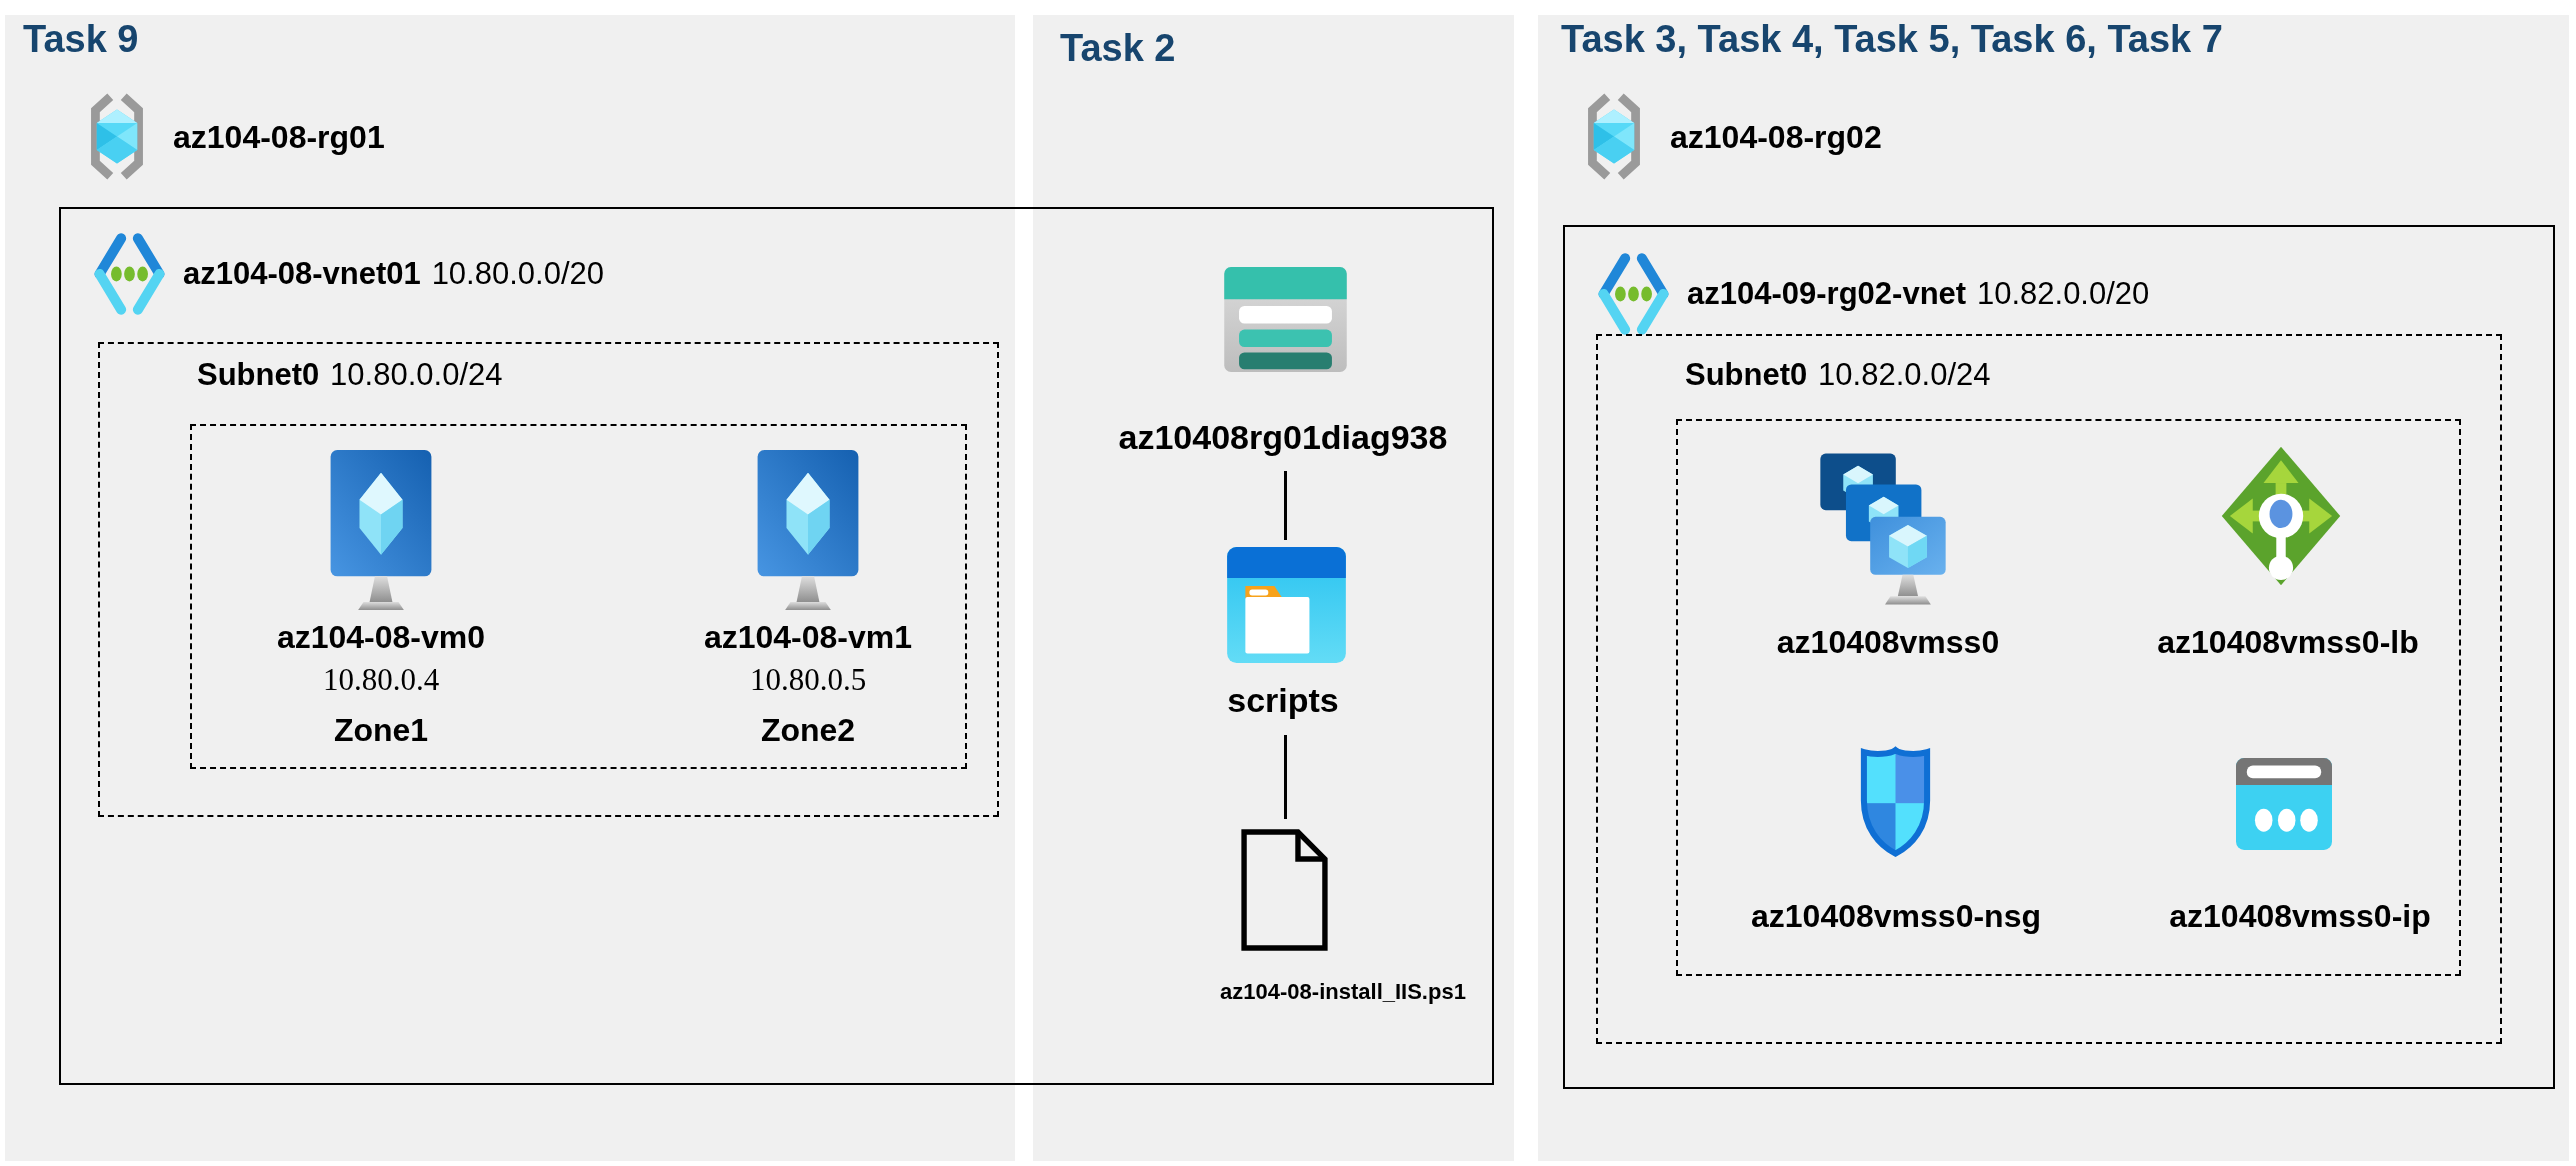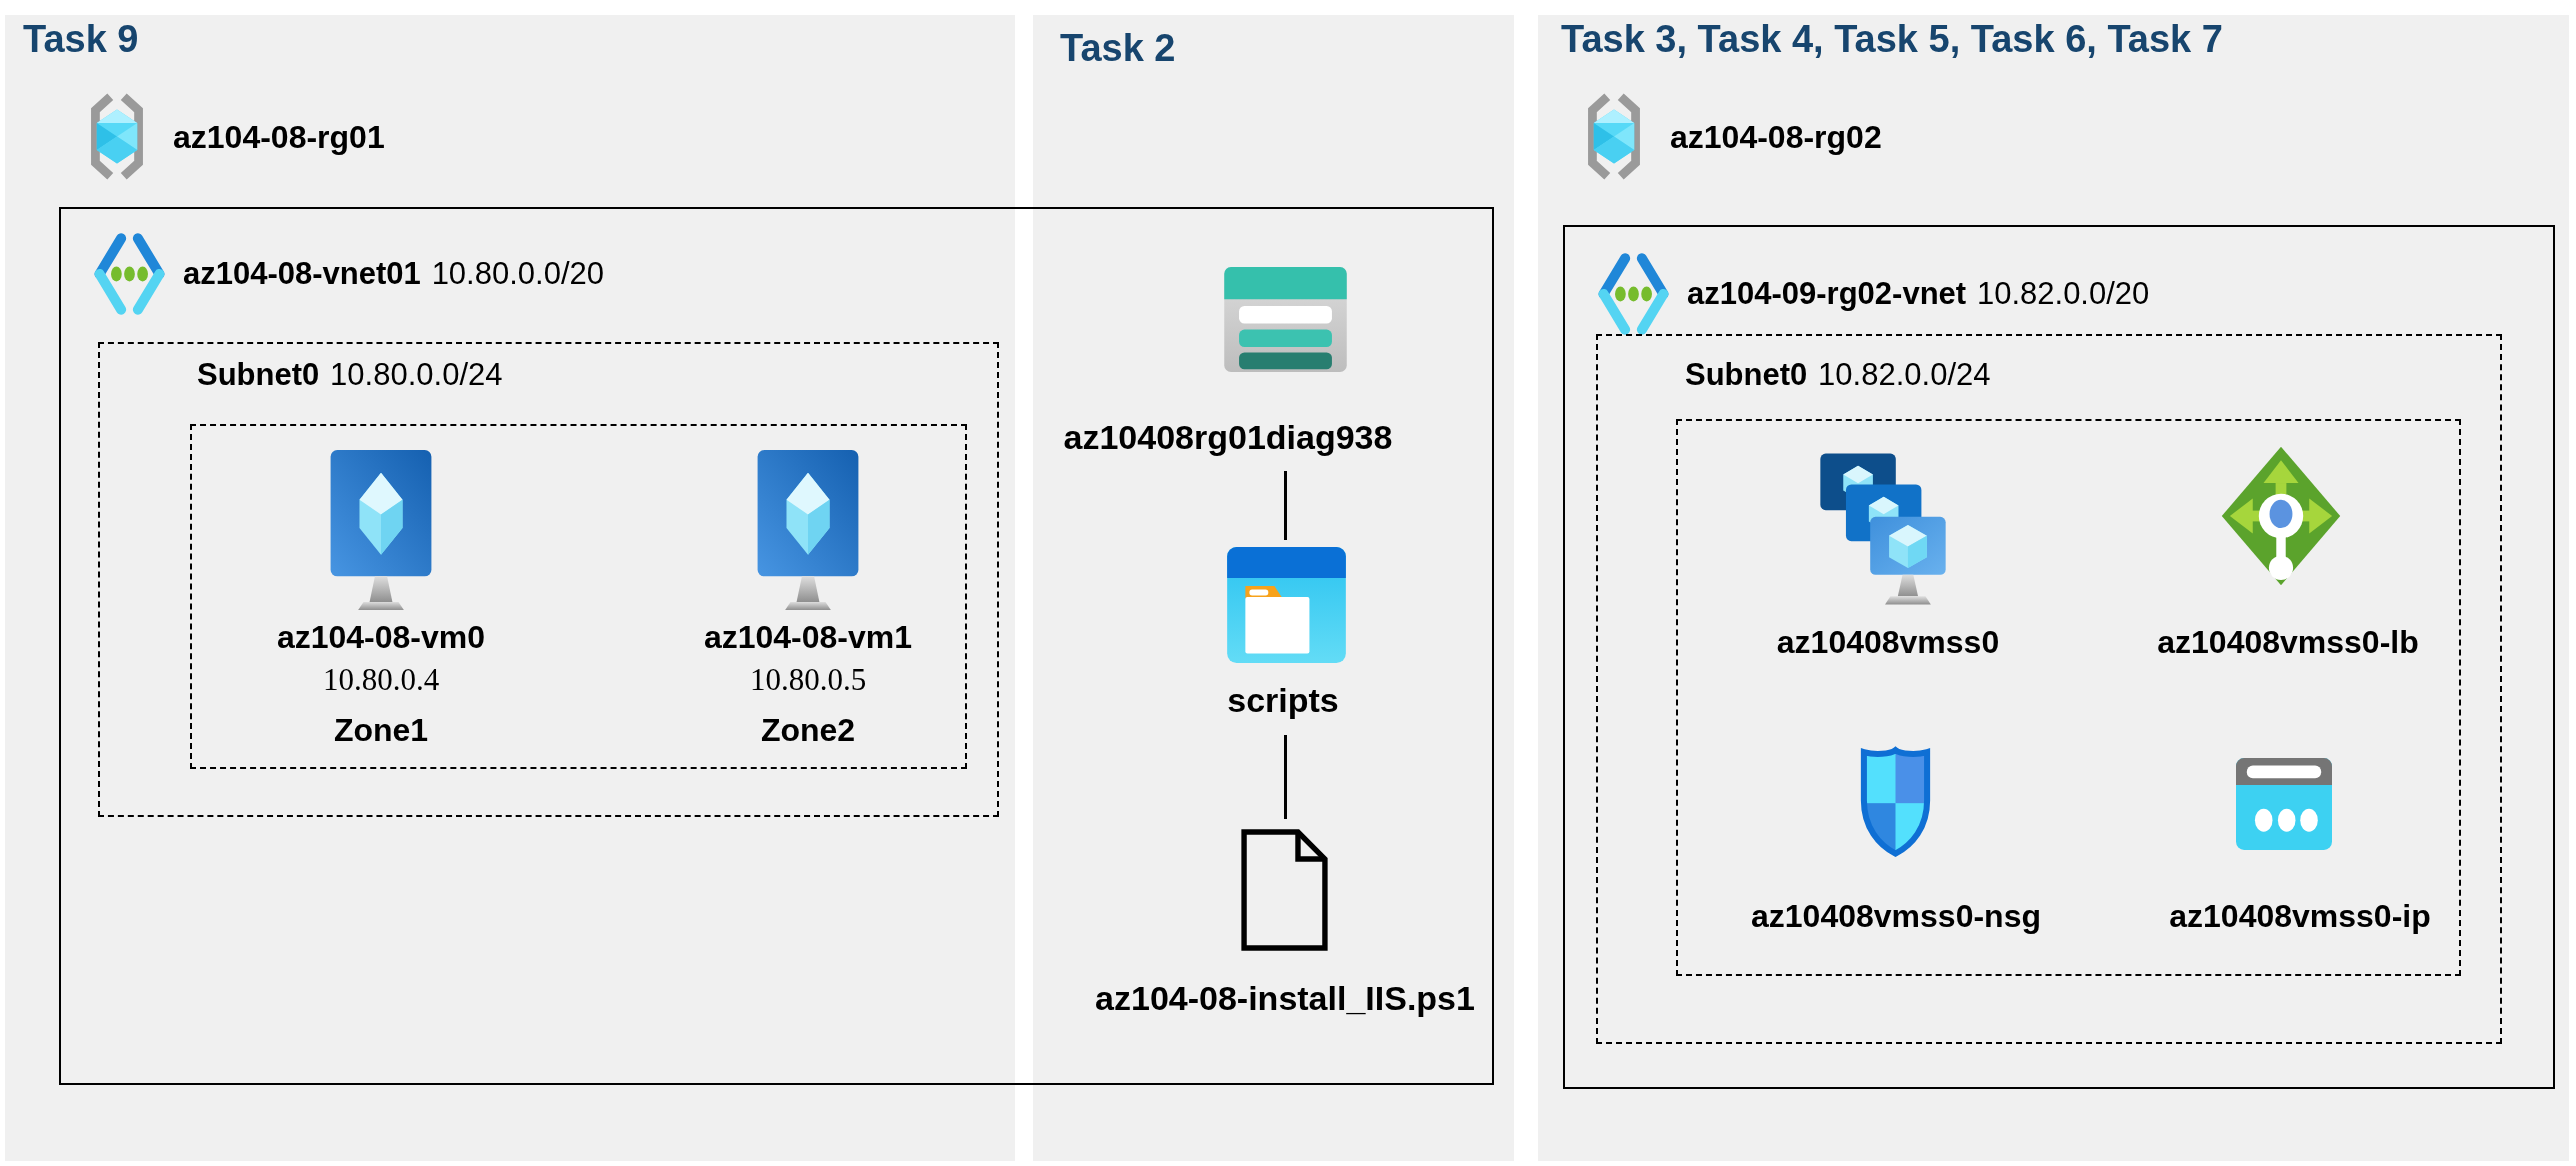--- a/index.html
+++ b/index.html
@@ -157,21 +157,21 @@
           <stop offset="1" stop-color="#bdbdbd"></stop>
       </linearGradient>
     </defs>
     <rect x="0" y="0" width="182" height="156" rx="10" fill="url(#gsa)"></rect>
     <path d="M10,0 H172 A10,10 0 0 1 182,10 V48 H0 V10 A10,10 0 0 1 10,0 Z" fill="#35c0ac"></path>
     <rect x="22" y="58" width="138" height="26" rx="8" fill="#ffffff"></rect>
     <rect x="22" y="93" width="138" height="26" rx="8" fill="#3cc2b0"></rect>
     <rect x="22" y="127" width="138" height="25" rx="8" fill="#287e70"></rect>
   </svg>
 </div>
-<div class="lbl-c" style="left:1228px;top:418px;font-size:34px;">az10408rg01diag938</div>
+<div class="lbl-c" style="left:1283px;top:418px;font-size:34px;">az10408rg01diag938</div>
 
 <div class="vline" style="left:1284px;top:471px;height:69px;"></div>
 
 <div class="icon" style="left:1227px;top:547px;">
   <svg width="119" height="116" viewBox="0 0 176 172">
     <defs>
       <linearGradient id="gbc" x1="0" y1="0" x2="0" y2="1">
         <stop offset="0" stop-color="#29c2f0"></stop>
           <stop offset="1" stop-color="#63dcf6"></stop>
       </linearGradient>
@@ -186,21 +186,21 @@
 <div class="lbl-c" style="left:1283px;top:681px;font-size:34px;">scripts</div>
 
 <div class="vline" style="left:1284px;top:735px;height:84px;"></div>
 
 <div class="icon" style="left:1240px;top:828px;">
   <svg width="89" height="124" viewBox="0 0 132 184">
     <path d="M6,6 H86 L126,46 V178 H6 Z" fill="#f0f0f0" stroke="#000000" stroke-width="8"></path>
     <path d="M86,6 V46 H126" fill="none" stroke="#000000" stroke-width="8"></path>
   </svg>
 </div>
-<div class="lbl-c" style="left:1285px;top:979px;font-size:34px;">az104-08-install_IIS.ps1</div>
+<div class="lbl-c" style="left:1343px;top:979px;font-size:22px;">az104-08-install_IIS.ps1</div>
 
 <div class="icon" style="left:1819px;top:452px;">
   <svg width="128" height="154" viewBox="0 0 190 228">
     <defs>
       <linearGradient id="gvmss" x1="0" y1="0" x2="1" y2="1">
         <stop offset="0" stop-color="#3f90dc"></stop>
           <stop offset="1" stop-color="#69b1ee"></stop>
       </linearGradient>
       <linearGradient id="gsts" x1="0" y1="0" x2="0" y2="1">
         <stop offset="0" stop-color="#dedede"></stop>

